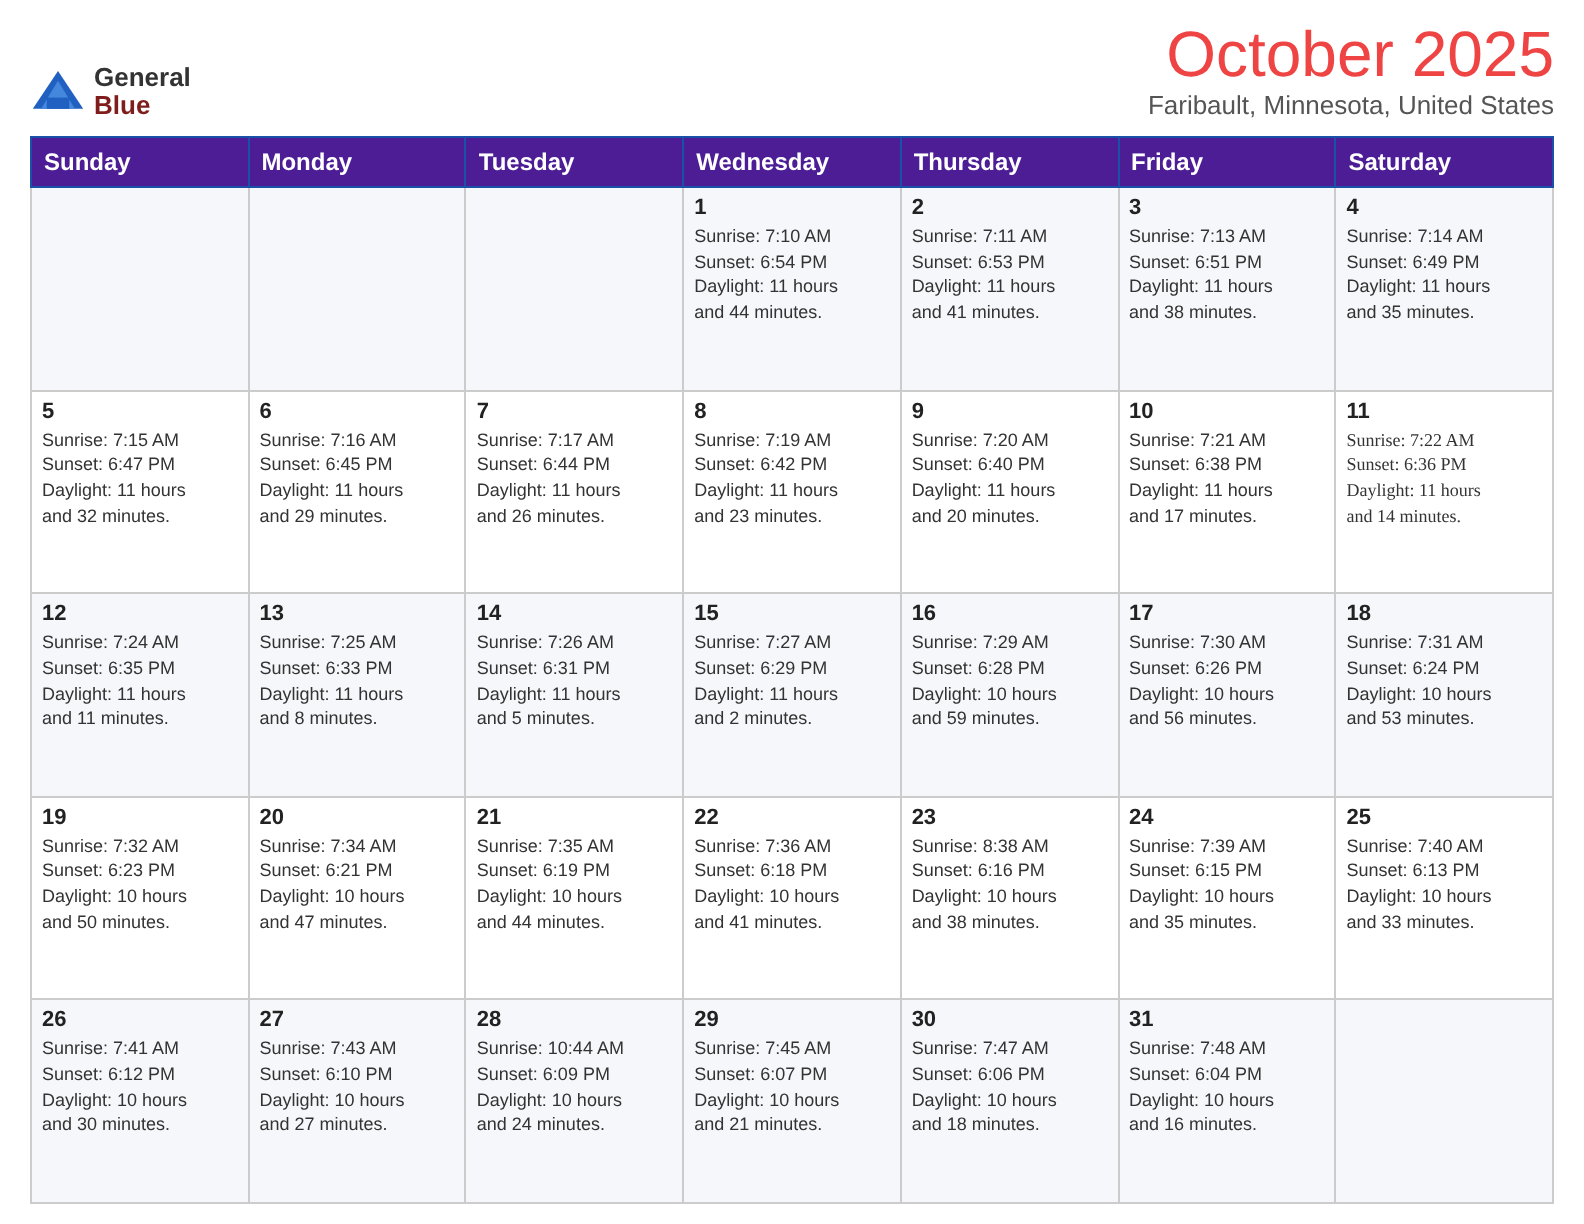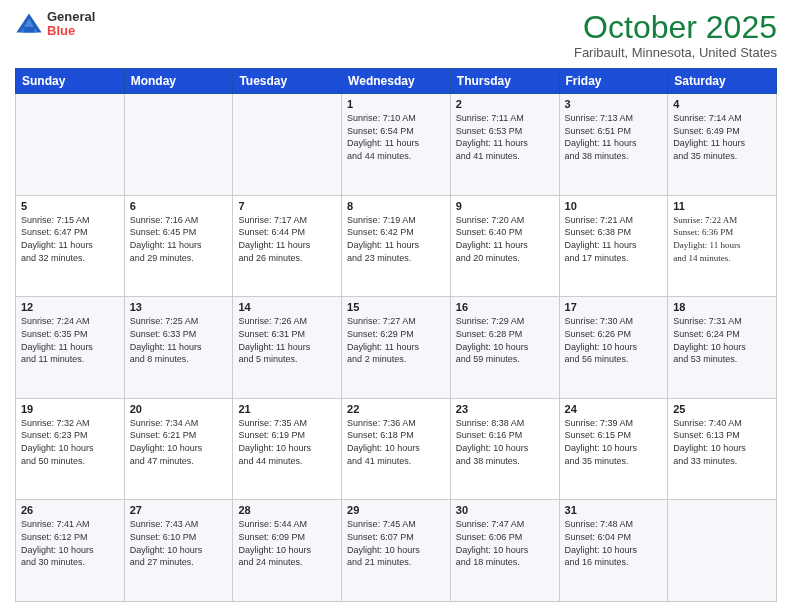--- a/index.html
+++ b/index.html
@@ -13,62 +13,62 @@
     .page {
       width: 792px;
       height: 612px;
       padding: 10px 15px;
       display: flex;
       flex-direction: column;
     }
     .header {
       display: flex;
       justify-content: space-between;
-      align-items: flex-start;
+      align-items: flex-end;
       margin-bottom: 8px;
     }
     .logo {
       display: flex;
       align-items: center;
       gap: 4px;
     }
     .logo-text {
       display: flex;
       flex-direction: column;
       font-size: 13px;
       font-weight: bold;
       line-height: 1.1;
     }
     .logo-general { color: #333; }
-    .logo-blue { color: #ef4444; }
+    .logo-blue { color: #7f1d1d; }
     .logo-icon {
       width: 28px;
       height: 28px;
     }
     .header-right {
       text-align: right;
     }
     .month-title {
       font-size: 32px;
       font-weight: normal;
-      color: #15803d;
+      color: #ef4444;
       line-height: 1.1;
     }
     .location {
       font-size: 13px;
       color: #555;
     }
     .calendar {
       width: 100%;
       border-collapse: collapse;
       border: 1px solid #ccc;
       flex: 1;
     }
     .calendar th {
-      background-color: #1d4ed8;
+      background-color: #4c1d95;
       color: #fff;
       font-size: 12px;
       font-weight: bold;
       padding: 5px 6px;
       text-align: left;
       border: 1px solid #1a50a8;
     }
     .calendar td {
       width: calc(100% / 7);
       vertical-align: top;
@@ -332,21 +332,21 @@
           </td>
           <td>
             <span class="day-num">27</span>
             <div class="day-info" style="white-space: pre-line;">Sunrise: 7:43 AM
 Sunset: 6:10 PM
 Daylight: 10 hours
 and 27 minutes.</div>
           </td>
           <td>
             <span class="day-num">28</span>
-            <div class="day-info" style="white-space: pre-line;">Sunrise: 5:44 AM
+            <div class="day-info" style="white-space: pre-line;">Sunrise: 10:44 AM
 Sunset: 6:09 PM
 Daylight: 10 hours
 and 24 minutes.</div>
           </td>
           <td>
             <span class="day-num">29</span>
             <div class="day-info" style="white-space: pre-line;">Sunrise: 7:45 AM
 Sunset: 6:07 PM
 Daylight: 10 hours
 and 21 minutes.</div>

